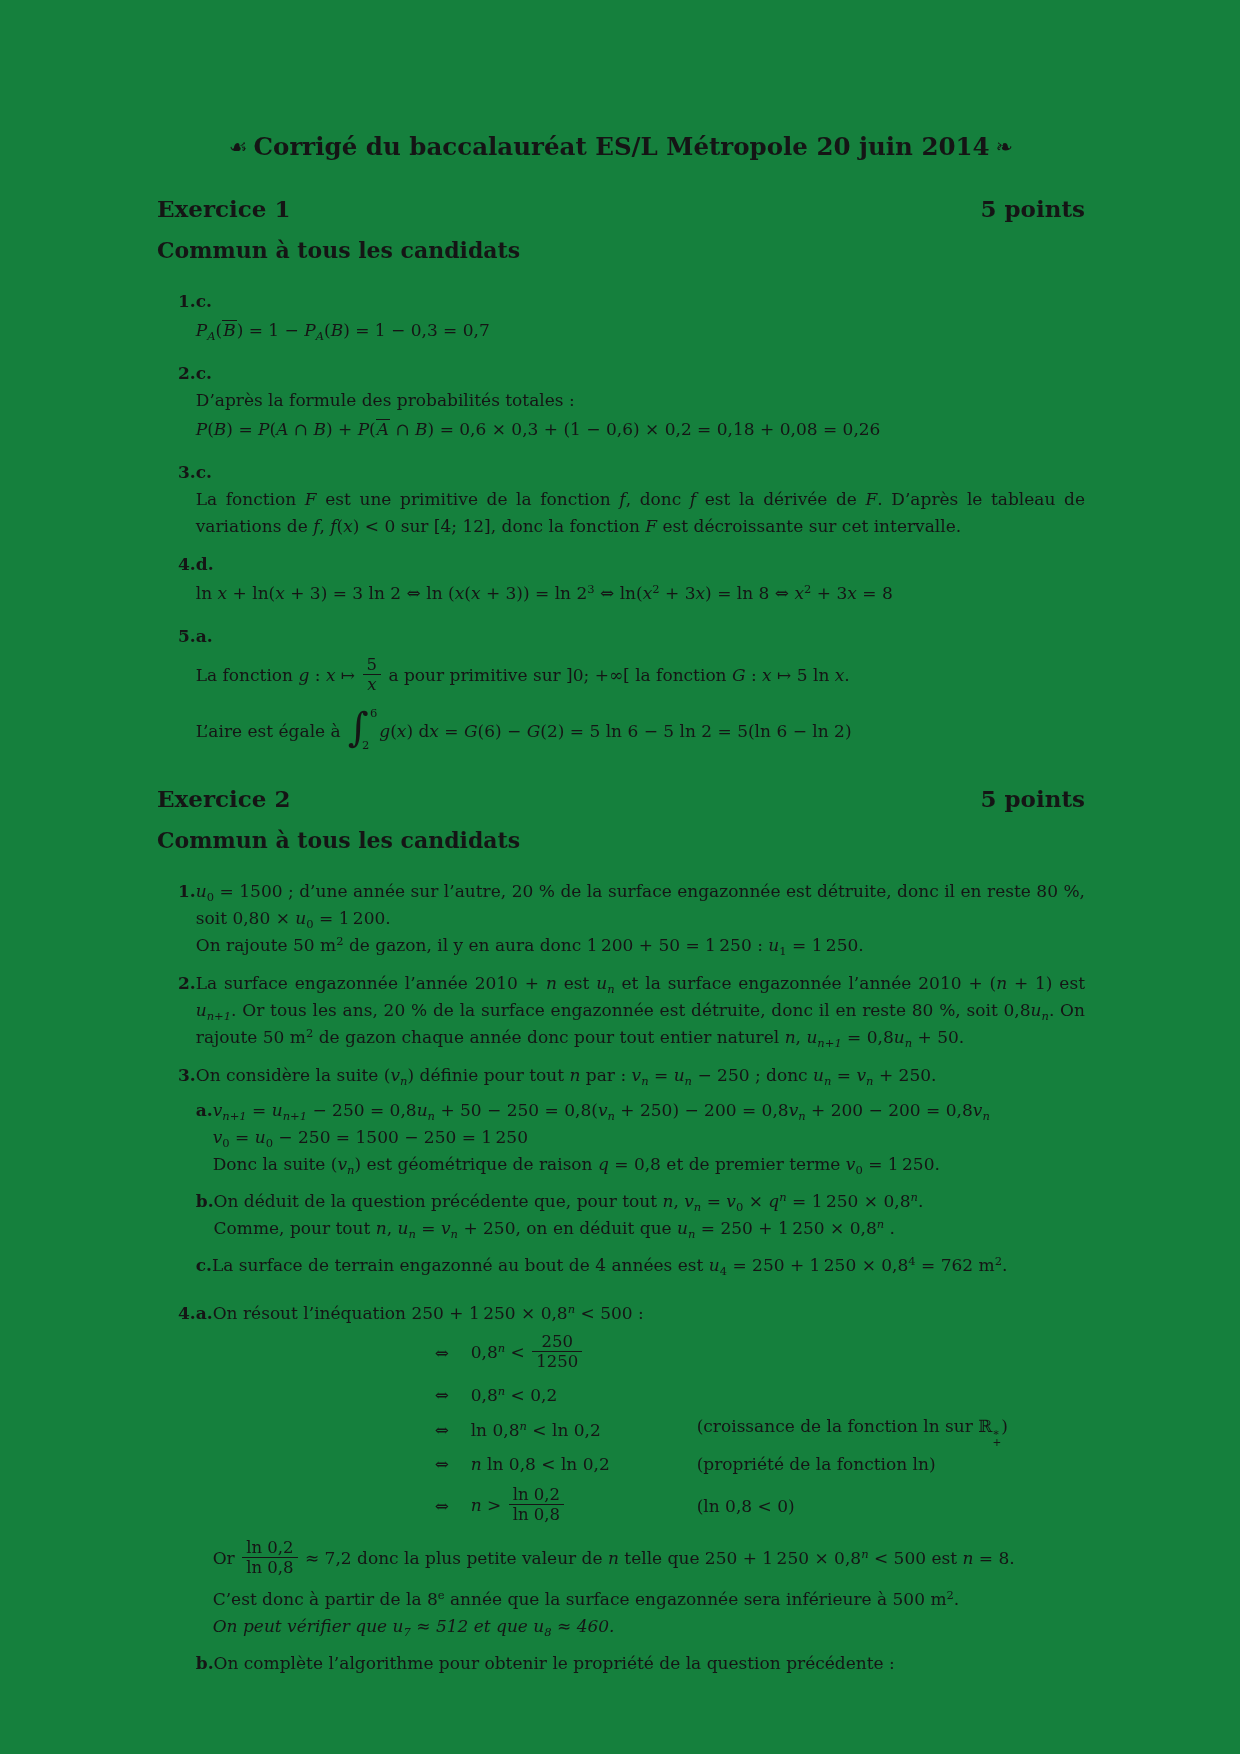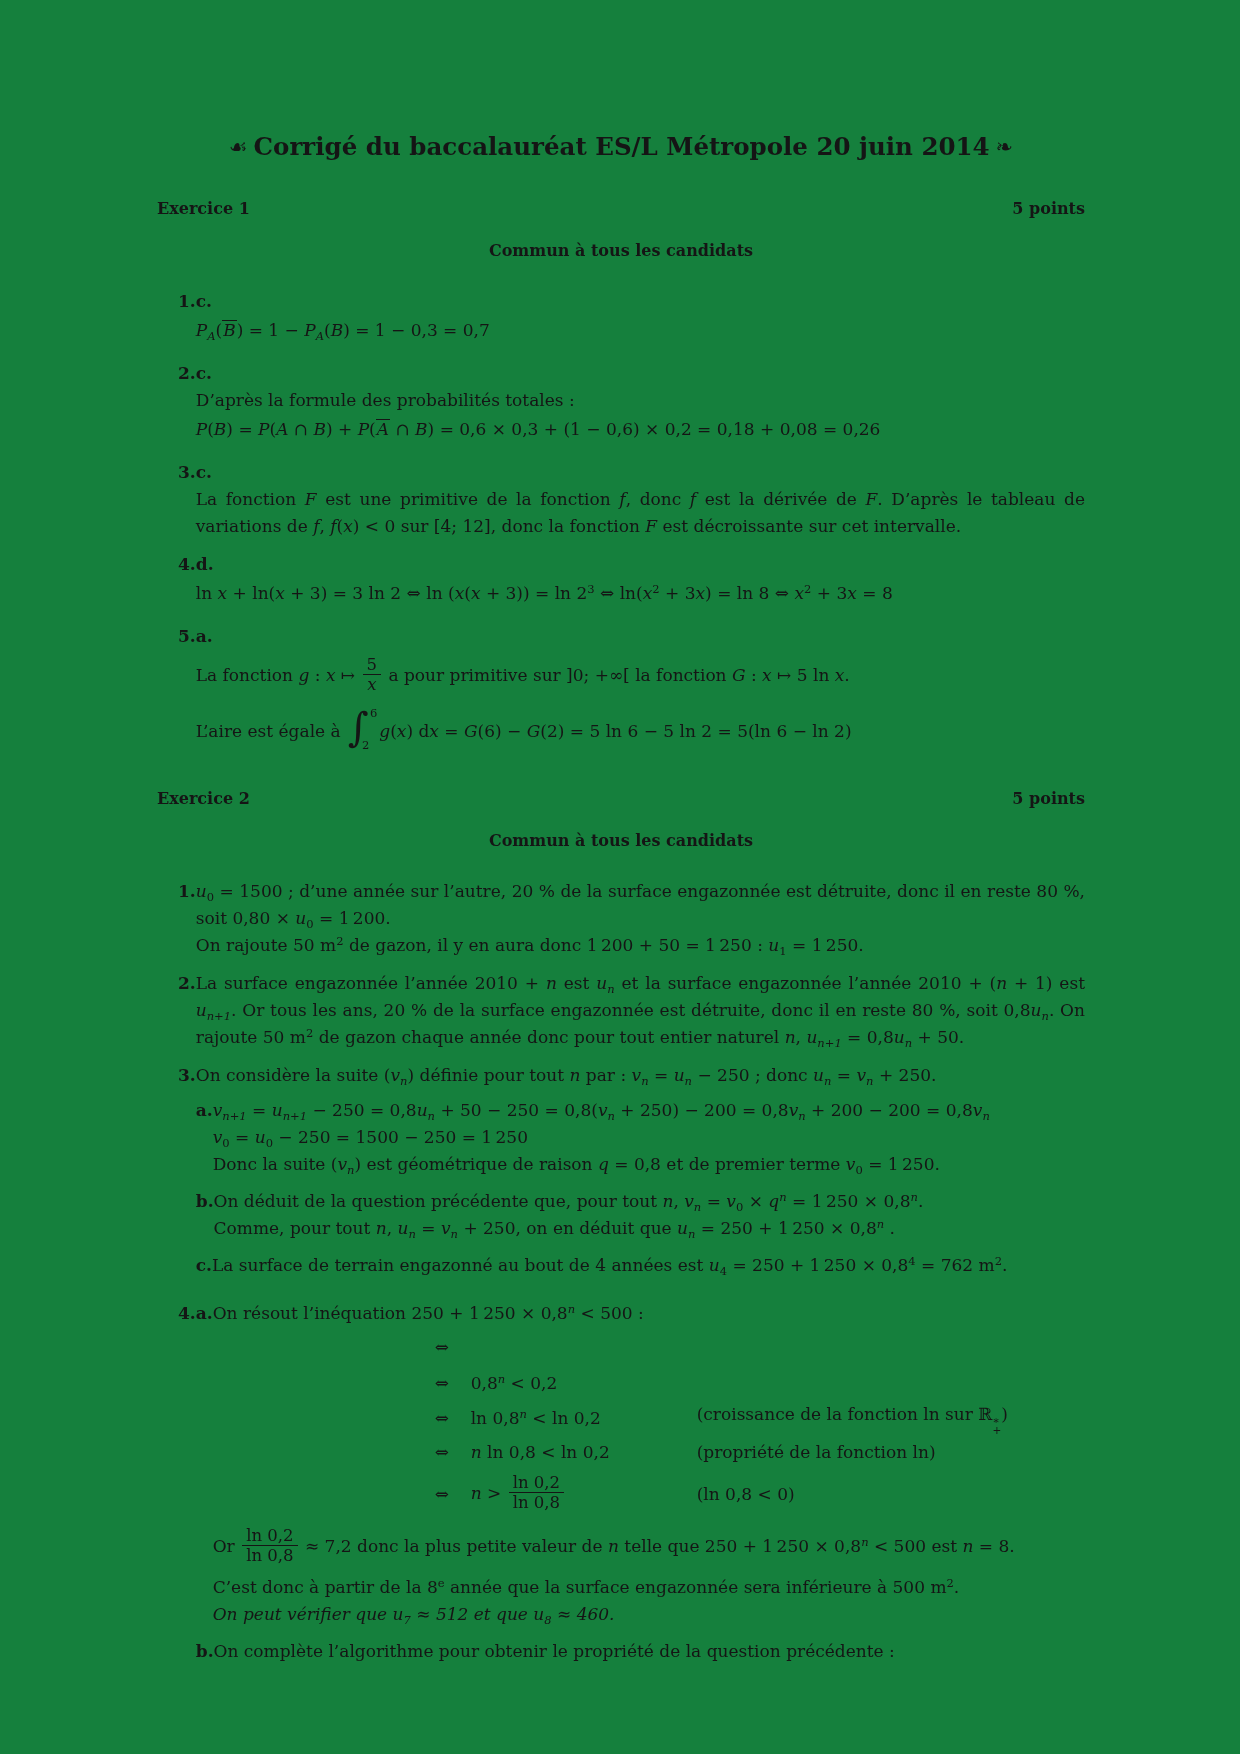--- a/index.html
+++ b/index.html
@@ -5,23 +5,23 @@
   html,body{margin:0;padding:0;background:#ffffff;}
   .page{
     width:1240px;height:1754px;background:#15803d;color:#151515;
     font-family:"DejaVu Serif","Liberation Serif",serif;
     font-size:17px;line-height:27px;
     box-sizing:border-box;padding:132px 155px 0 157px;
     position:relative;overflow:hidden;
   }
   .title{text-align:center;font-weight:bold;font-size:24.5px;line-height:30px;margin:0 0 34px 0;}
   .orn{font-size:21px;font-weight:normal;position:relative;top:-1px;padding:0 6px;}
-  .exh{display:flex;justify-content:space-between;font-weight:bold;font-size:16px;line-height:24px;margin:26px 0 16px 0;}
+  .exh{display:flex;justify-content:space-between;font-weight:bold;font-size:23px;line-height:24px;margin:26px 0 16px 0;}
   .exh:first-of-type{margin-top:0;}
-  .subh{font-weight:bold;font-size:16px;margin:0 0 24px 0;text-align:center;}
+  .subh{font-weight:bold;font-size:22px;margin:0 0 24px 0;}
   .item{display:flex;padding-left:21px;margin:0 0 11px 0;}
   .item>.lbl{flex:0 0 15px;font-weight:bold;}
   .sub{display:flex;margin:0 0 10px 0;}
   .sub>.lbl{flex:0 0 15px;font-weight:bold;}
   .body{flex:1;min-width:0;}
   .l{margin:0;}
   .just{text-align:justify;}
   .disp{margin:2px 0 5px 0;}
   .pad6{padding:7px 0;}
   .g8{margin-top:8px;}
@@ -148,20 +148,21 @@
       </div>
       <div class="item g8">
         <span class="lbl">4.</span>
         <div class="body">
           <div class="sub">
             <span class="lbl">a.</span>
             <div class="body">
               <div class="l">On résout l’inéquation 250 + 1 250 × 0,8<sup class="it">n</sup> &lt; 500 :</div>
               <div class="arrow big">
                 <span class="arw">⇔</span>
+                <span class="af">0,8<sup class="it">n</sup> &lt; <span class="frac"><span class="fn">250</span><span class="fd">1250</span></span></span>
                 <span class="note"></span>
               </div>
               <div class="arrow">
                 <span class="arw">⇔</span>
                 <span class="af">0,8<sup class="it">n</sup> &lt; 0,2</span>
                 <span class="note"></span>
               </div>
               <div class="arrow">
                 <span class="arw">⇔</span>
                 <span class="af">ln 0,8<sup class="it">n</sup> &lt; ln 0,2</span>

